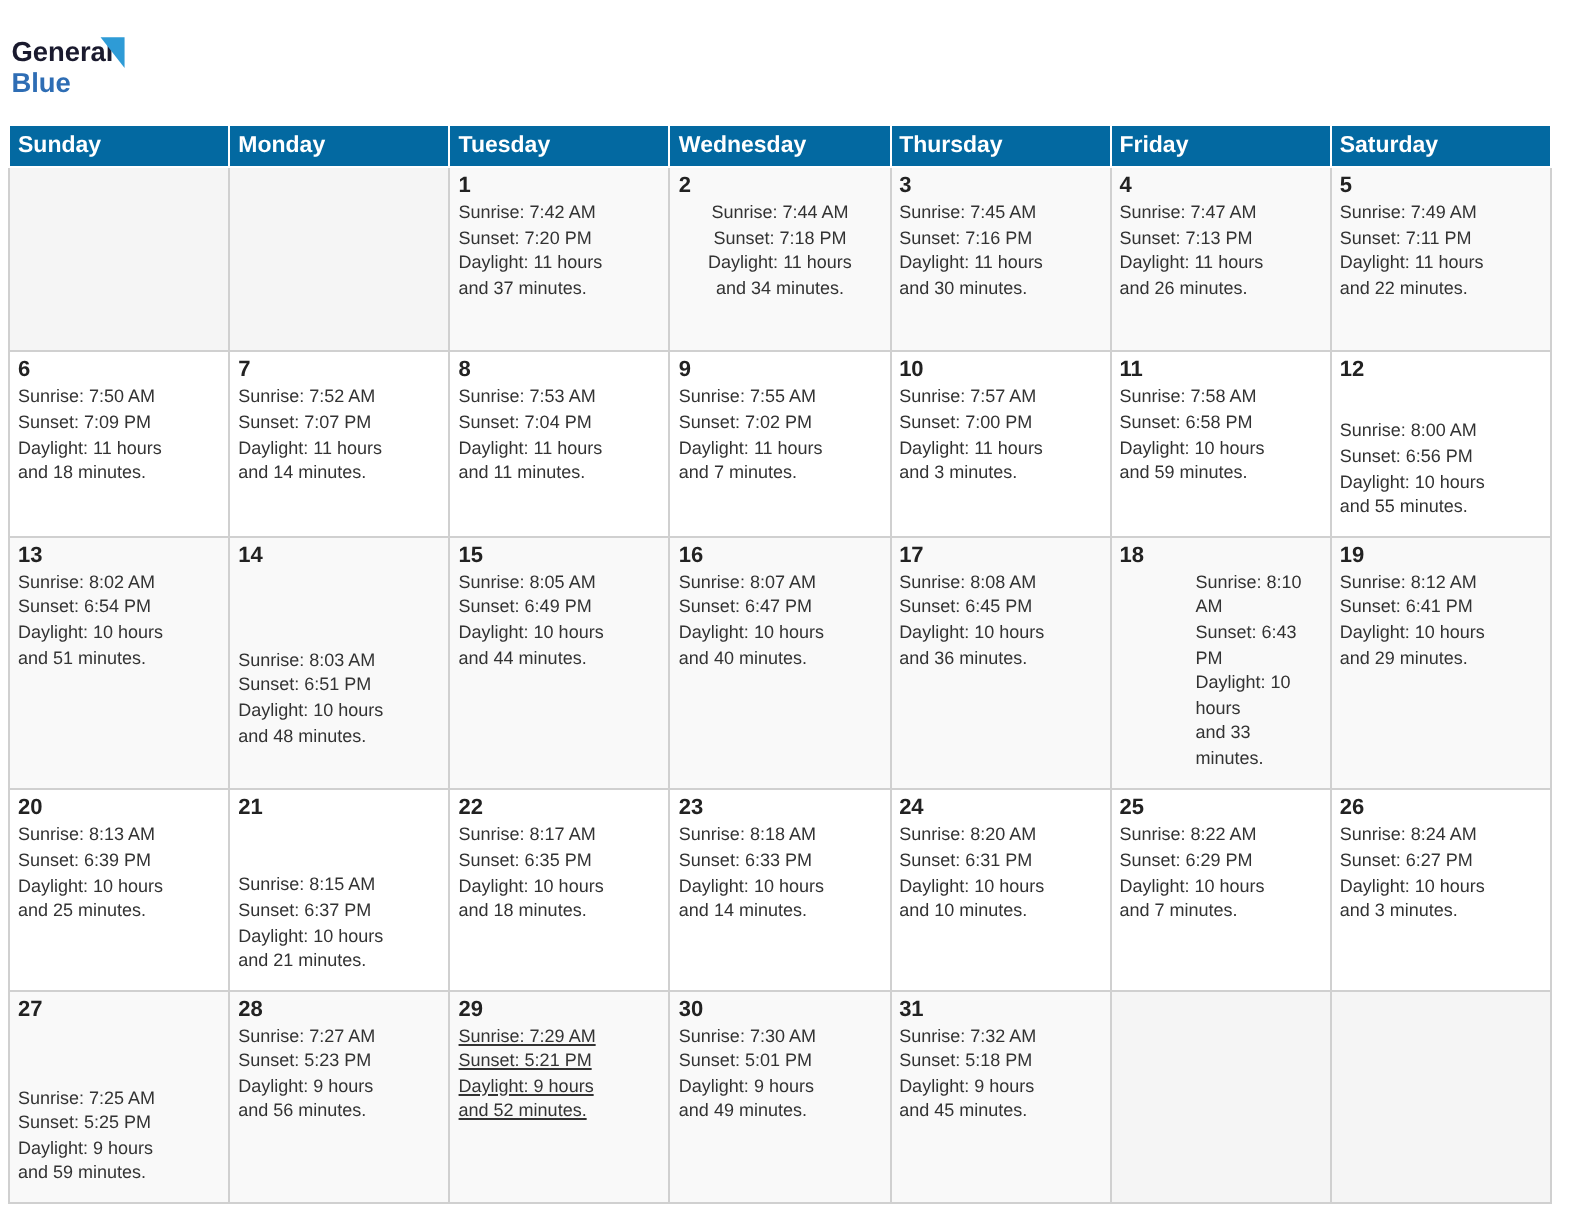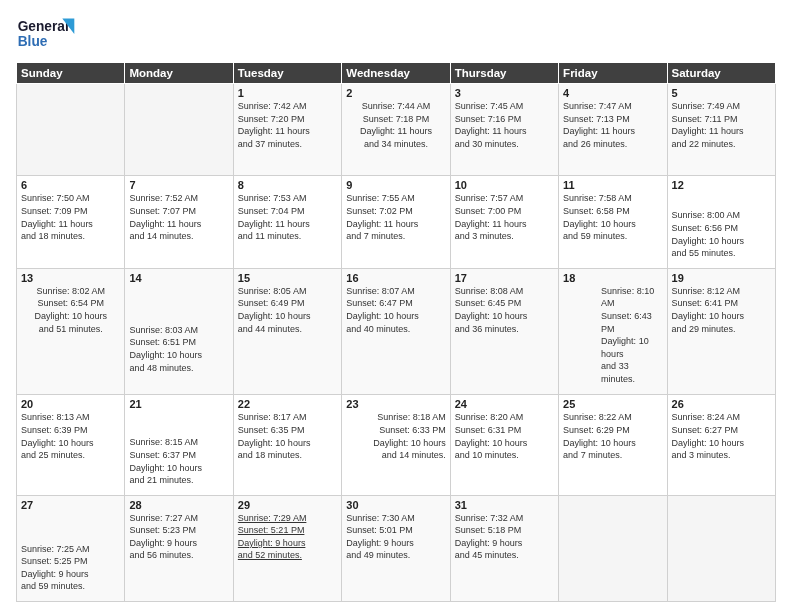--- a/index.html
+++ b/index.html
@@ -6,21 +6,21 @@
     body {
       font-family: Arial, sans-serif;
       background: #fff;
       width: 792px;
       height: 612px;
       overflow: hidden;
     }
     .page {
       width: 792px;
       height: 612px;
-      padding: 12px 16px 10px 16px;
+      padding: 12px 16px 10px 4px;
       display: flex;
       flex-direction: column;
     }
     .header {
       display: flex;
       justify-content: space-between;
       align-items: flex-start;
       margin-bottom: 6px;
     }
     .logo {
@@ -42,21 +42,21 @@
       color: #444;
       margin-top: 2px;
     }
     .calendar-table {
       width: 100%;
       border-collapse: collapse;
       flex: 1;
       table-layout: fixed;
     }
     .calendar-table thead tr th {
-      background-color: #404040;
+      background-color: #0369a1;
       color: #fff;
       font-size: 11.5px;
       font-weight: bold;
       padding: 4px 4px;
       text-align: left;
       border: 1px solid #fff;
     }
     .calendar-table tbody tr td {
       border: 1px solid #d0d0d0;
       vertical-align: top;
@@ -209,21 +209,21 @@
             <span class="day-number">12</span>
             <div class="day-info" style="white-space: pre-line; margin-top: 18px;">Sunrise: 8:00 AM
 Sunset: 6:56 PM
 Daylight: 10 hours
 and 55 minutes.</div>
           </td>
         </tr>
         <tr>
           <td>
             <span class="day-number">13</span>
-            <div class="day-info" style="white-space: pre-line; text-align: center;">Sunrise: 8:02 AM
+            <div class="day-info" style="white-space: pre-line;">Sunrise: 8:02 AM
 Sunset: 6:54 PM
 Daylight: 10 hours
 and 51 minutes.</div>
           </td>
           <td>
             <span class="day-number">14</span>
             <div class="day-info" style="white-space: pre-line; margin-top: 40px;">Sunrise: 8:03 AM
 Sunset: 6:51 PM
 Daylight: 10 hours
 and 48 minutes.</div>
@@ -281,21 +281,21 @@
           </td>
           <td>
             <span class="day-number">22</span>
             <div class="day-info" style="white-space: pre-line;">Sunrise: 8:17 AM
 Sunset: 6:35 PM
 Daylight: 10 hours
 and 18 minutes.</div>
           </td>
           <td>
             <span class="day-number">23</span>
-            <div class="day-info" style="white-space: pre-line; text-align: right;">Sunrise: 8:18 AM
+            <div class="day-info" style="white-space: pre-line;">Sunrise: 8:18 AM
 Sunset: 6:33 PM
 Daylight: 10 hours
 and 14 minutes.</div>
           </td>
           <td>
             <span class="day-number">24</span>
             <div class="day-info" style="white-space: pre-line;">Sunrise: 8:20 AM
 Sunset: 6:31 PM
 Daylight: 10 hours
 and 10 minutes.</div>

